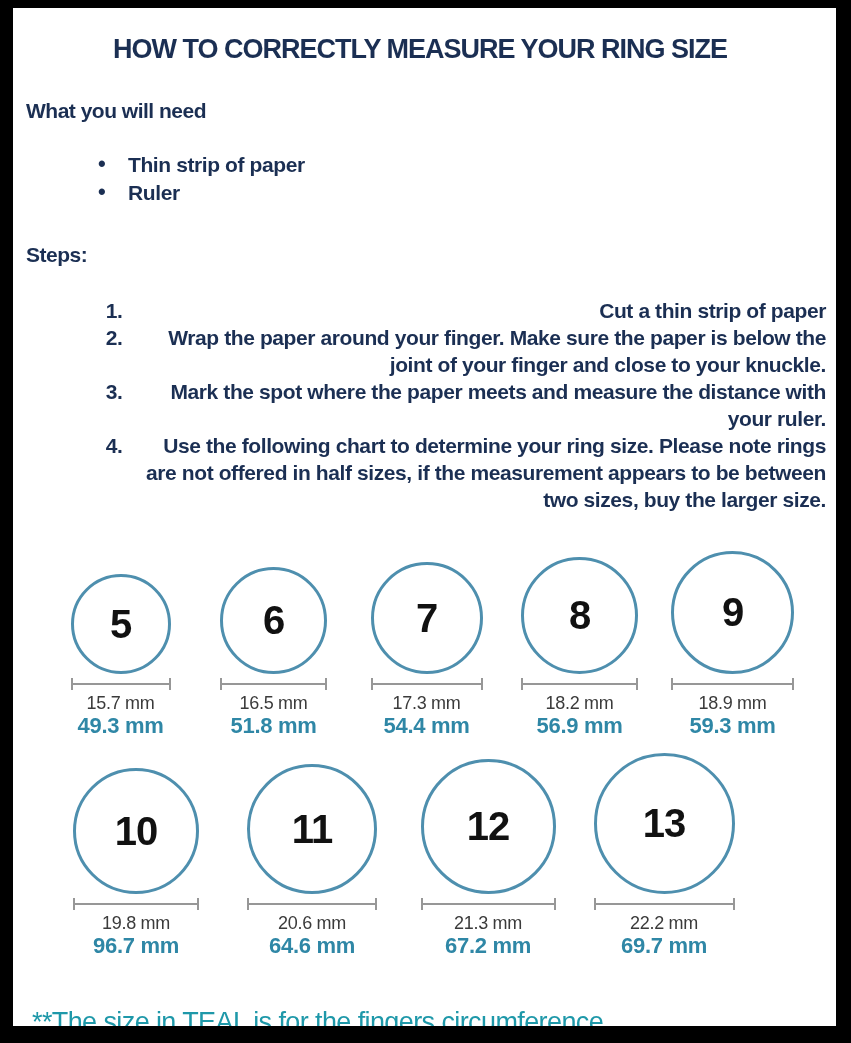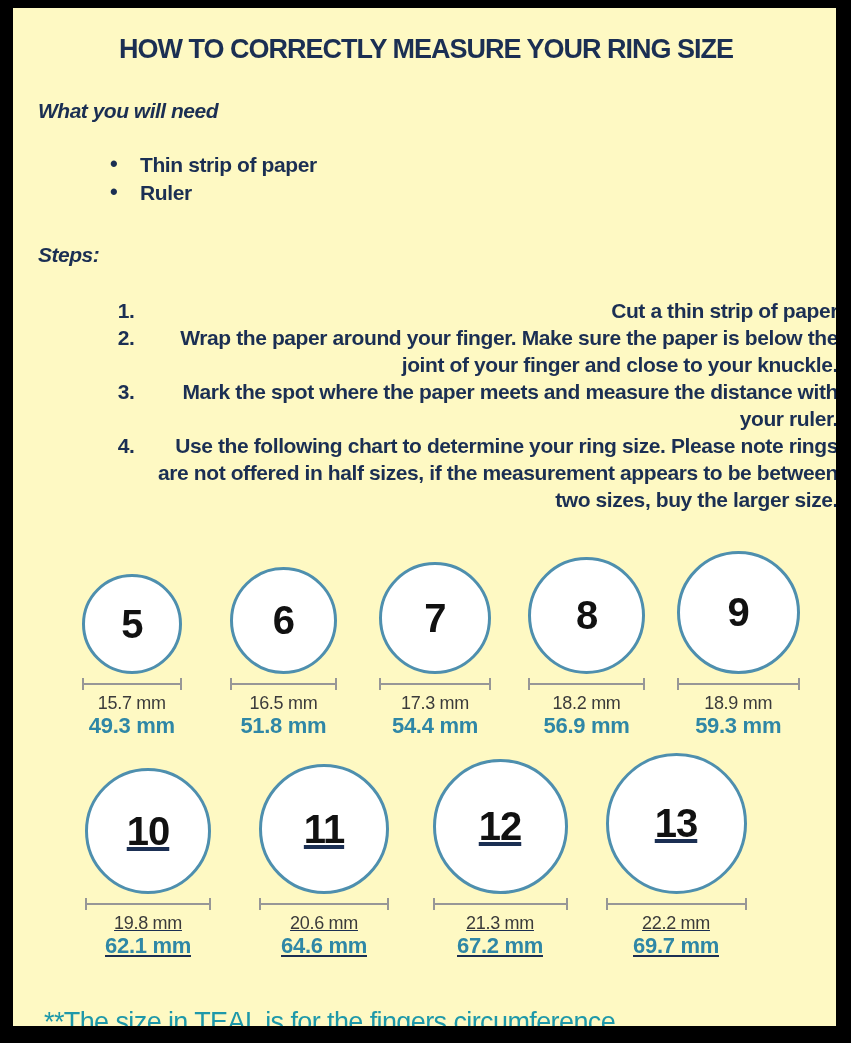--- a/index.html
+++ b/index.html
@@ -11,42 +11,41 @@
     background: #000;
     border-style: solid;
     border-color: #000;
     border-width: 8px 15px 17px 13px;
     margin: 0 auto;
     font-family: "Liberation Sans", sans-serif;
   }
   .page {
     width: 100%;
     height: 100%;
-    background: #fef9c3;
-    padding: 24px 22px 0 25px;
+    background: #ffffff;
+    padding: 24px 22px 0 13px;
     overflow: hidden;
     color: var(--navy, #1b2f53);
   }
 
   .doc-title {
     text-align: center;
     font-size: 27px;
     font-weight: bold;
     letter-spacing: -1px;
     color: var(--navy);
     margin: 2px 0 0 0;
   }
 
   .section-heading {
     font-size: 21px;
     font-weight: bold;
     letter-spacing: -0.5px;
     color: var(--navy);
     margin: 0;
-    font-style: italic;
   }
   .need-heading { margin-top: 34px; }
   .steps-heading { margin-top: 36px; }
 
   ul.need-list {
     list-style: none;
     margin: 28px 0 0 0;
     padding: 0 0 0 72px;
     font-size: 21px;
     font-weight: bold;
@@ -76,21 +75,21 @@
   ol.steps-list li { padding-left: 4px; margin: 0; text-align: right; }
   ol.steps-list li::marker { font-weight: bold; }
 
   .ring-row {
     display: flex;
     align-items: flex-end;
     justify-content: flex-start;
   }
   .ring-row-1 { margin-top: 38px; padding-left: 18px; }
   .ring-row-1 .ring-cell { width: 153px; }
-  .ring-row-2 { margin-top: 16px; padding-left: 22px; text-decoration: underline; }
+  .ring-row-2 { margin-top: 16px; padding-left: 22px; }
   .ring-row-2 .ring-cell { width: 176px; }
 
   .ring-cell {
     display: flex;
     flex-direction: column;
     align-items: center;
     justify-content: flex-end;
   }
   .ring-circle {
     border: 3px solid var(--circle-stroke, #4e8fae);
@@ -207,21 +206,21 @@
           <div class="circ-label">59.3 mm</div>
         </div>
       </div>
     <div class="ring-row ring-row-2" id="ring-row-2">
         <div class="ring-cell">
           <div class="ring-circle" style="width: 126px; height: 126px;">
             <span class="ring-num">10</span>
           </div>
           <div class="dim-line" style="width: 126px;"></div>
           <div class="dia-label">19.8 mm</div>
-          <div class="circ-label">62.1 mm</div>
+          <div class="circ-label">96.7 mm</div>
         </div>
         <div class="ring-cell">
           <div class="ring-circle" style="width: 130px; height: 130px;">
             <span class="ring-num">11</span>
           </div>
           <div class="dim-line" style="width: 130px;"></div>
           <div class="dia-label">20.6 mm</div>
           <div class="circ-label">64.6 mm</div>
         </div>
         <div class="ring-cell">

